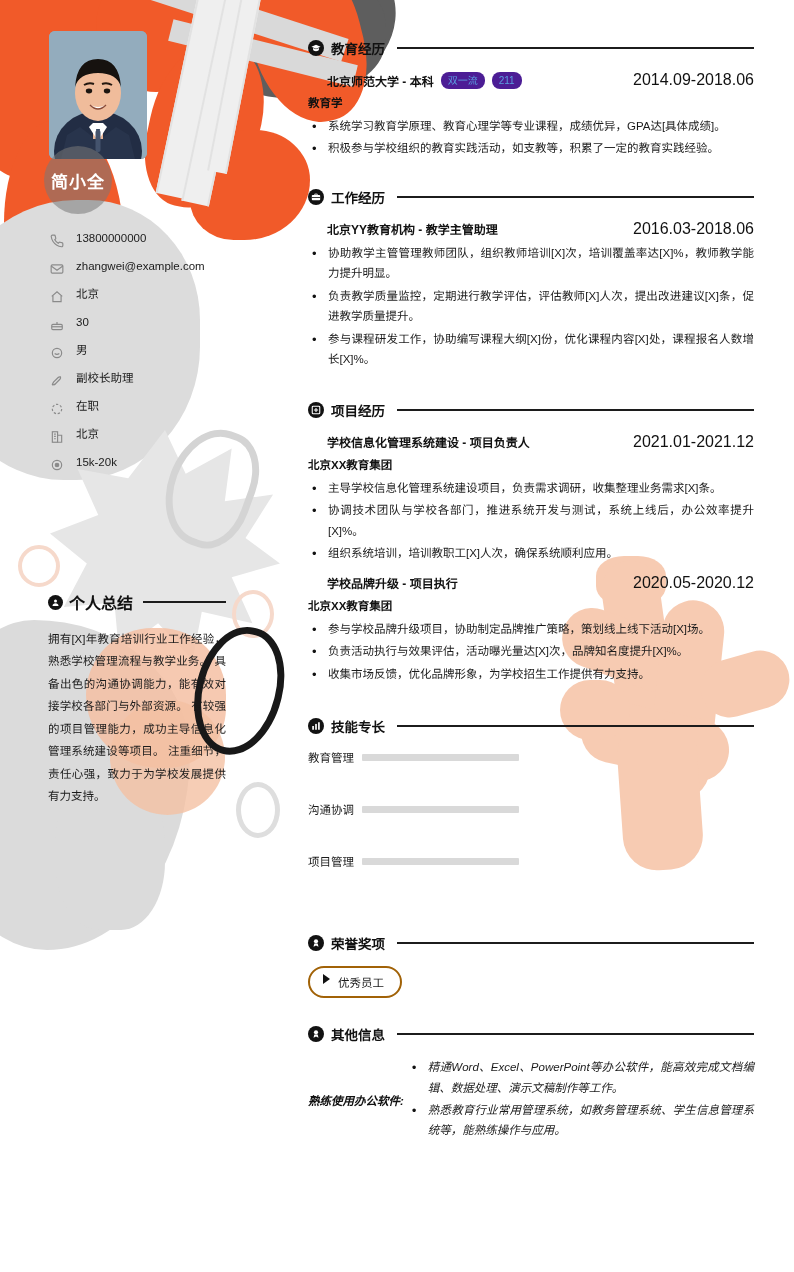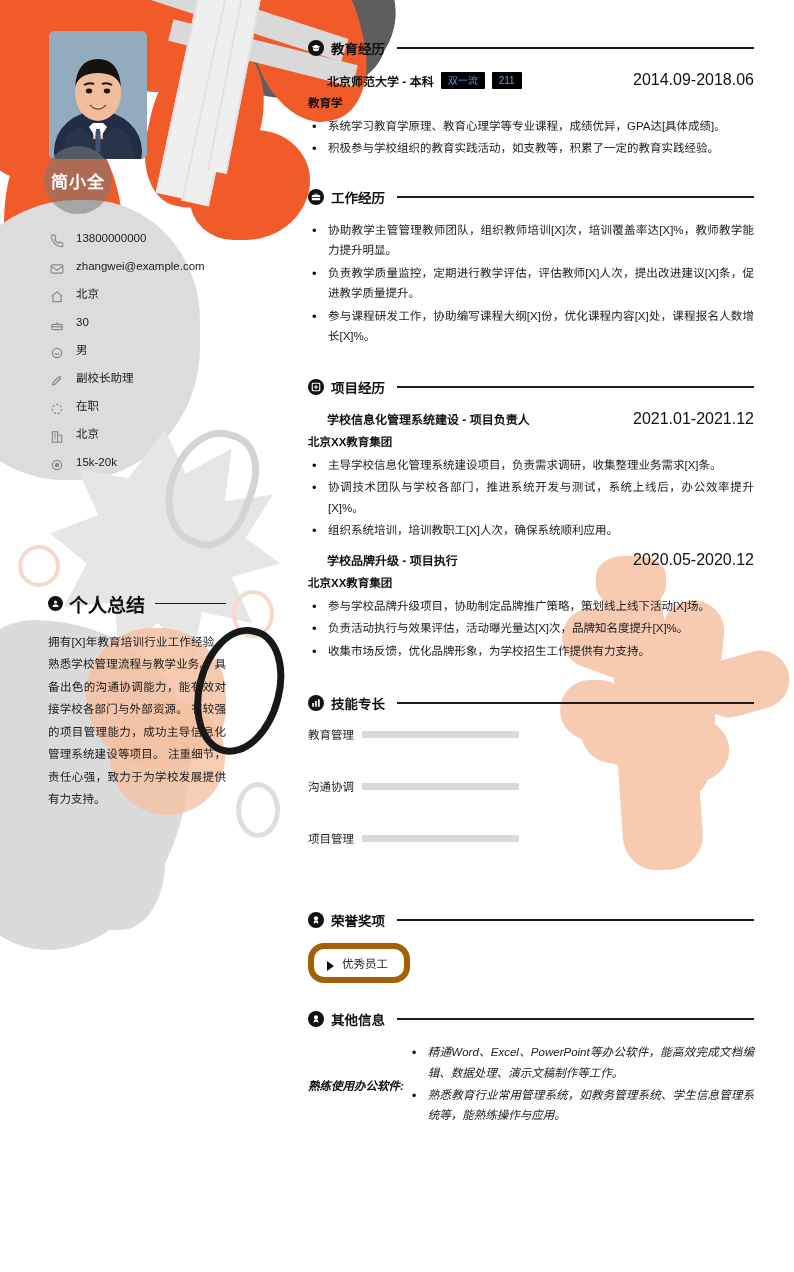--- a/index.html
+++ b/index.html
@@ -183,21 +183,21 @@
     display: flex; align-items: center; gap: 6px;
     margin-bottom: 14px;
   }
   .side-head .dot {
     width: 15px; height: 15px; border-radius: 50%;
     background: #121212; color: #fff;
     display: flex; align-items: center; justify-content: center;
     font-size: 9px; flex: 0 0 15px;
   }
   .side-head .ht {
-    font-size: 19px; font-weight: 700; color: #111; white-space: nowrap;
+    font-size: 16px; font-weight: 700; color: #111; white-space: nowrap;
   }
   .side-head .rule {
     flex: 1 1 auto; height: 1.5px; background: #1c1c1c; margin-left: 4px;
   }
   .summary-text {
     font-size: 11.5px; line-height: 1.95; color: #1b1b1b;
     text-align: justify;
   }
 
   
@@ -229,22 +229,22 @@
     margin-bottom: 5px;
     margin-left: 19px;
   }
   .entry-title {
     font-size: 12px; font-weight: 700; color: #111;
     display: flex; align-items: center; gap: 7px; flex-wrap: wrap;
   }
   .entry-date { font-size: 16px; font-weight: 400; color: #111; white-space: nowrap; }
   .tag {
     display: inline-block; font-size: 10px; font-weight: 400;
-    color: #5b9ee0; background: #000000;
-    padding: 2px 7px; border-radius: 1px; line-height: 1.3;
+    color: #5b9ee0; background: #4c1d95;
+    padding: 2px 7px; border-radius: 8px; line-height: 1.3;
   }
   .entry-sub {
     font-size: 11.5px; font-weight: 700; color: #111; margin-bottom: 6px;
   }
   ul.bullets { list-style: none; margin: 0 0 0 0; padding: 0; }
   ul.bullets li {
     position: relative; font-size: 11.5px; line-height: 1.78;
     color: #1b1b1b; padding-left: 20px; margin-bottom: 2px;
     text-align: justify;
   }
@@ -259,22 +259,22 @@
   .skill { width: 50%; display: flex; align-items: center; gap: 8px; }
   .skill .sname { font-size: 11.5px; color: #1b1b1b; white-space: nowrap; }
   .skill .sbar {
     flex: 1 1 auto; height: 7px; background: #d9d9d9; border-radius: 1px;
     margin-right: 12px; overflow: hidden;
   }
   .skill .sfill { height: 100%; background: #0a0a0a; }
 
   .honor-row { display: flex; flex-wrap: wrap; gap: 10px; }
   .honor-pill {
-    display: inline-flex; align-items: flex-end; gap: 8px;
-    border: 6px solid #a16207; border-radius: 16px;
+    display: inline-flex; align-items: flex-start; gap: 8px;
+    border: 2px solid #a16207; border-radius: 16px;
     padding: 6px 16px 6px 13px; background: #fff;
   }
   .honor-pill .tri {
     width: 0; height: 0;
     border-left: 7px solid #111;
     border-top: 5px solid transparent;
     border-bottom: 5px solid transparent;
   }
   .honor-pill .htxt { font-size: 11.5px; color: #1b1b1b; white-space: nowrap; }
 
@@ -500,20 +500,24 @@
             <path d="M9 7V5h6v2" stroke="#fff" stroke-width="2" fill="none"></path>
             <rect x="2" y="12" width="20" height="2" fill="#121212"></rect>
           </svg>
         </span>
         <span class="ht">工作经历</span>
         <span class="rule"></span>
       </div>
 
 
       <div class="entry">
+        <div class="entry-top">
+          <div class="entry-title">北京YY教育机构 - 教学主管助理</div>
+          <div class="entry-date">2016.03-2018.06</div>
+        </div>
         <ul class="bullets">
           <li>协助教学主管管理教师团队，组织教师培训[X]次，培训覆盖率达[X]%，教师教学能力提升明显。</li>
           <li>负责教学质量监控，定期进行教学评估，评估教师[X]人次，提出改进建议[X]条，促进教学质量提升。</li>
           <li>参与课程研发工作，协助编写课程大纲[X]份，优化课程内容[X]处，课程报名人数增长[X]%。</li>
         </ul>
       </div>
     </div>
 
     <div class="sec" style="padding-top:24px;">
       <div class="sec-head">

